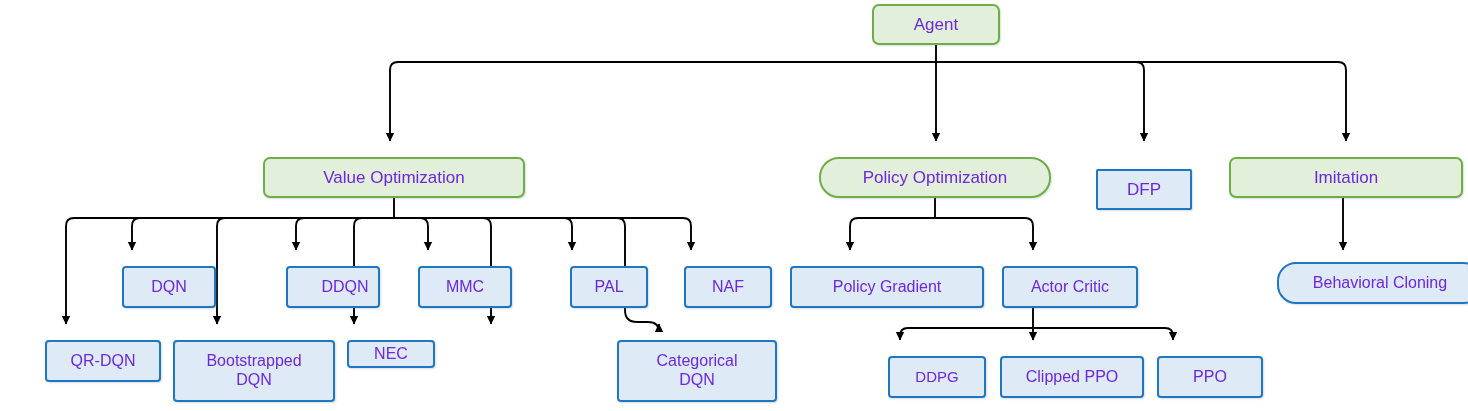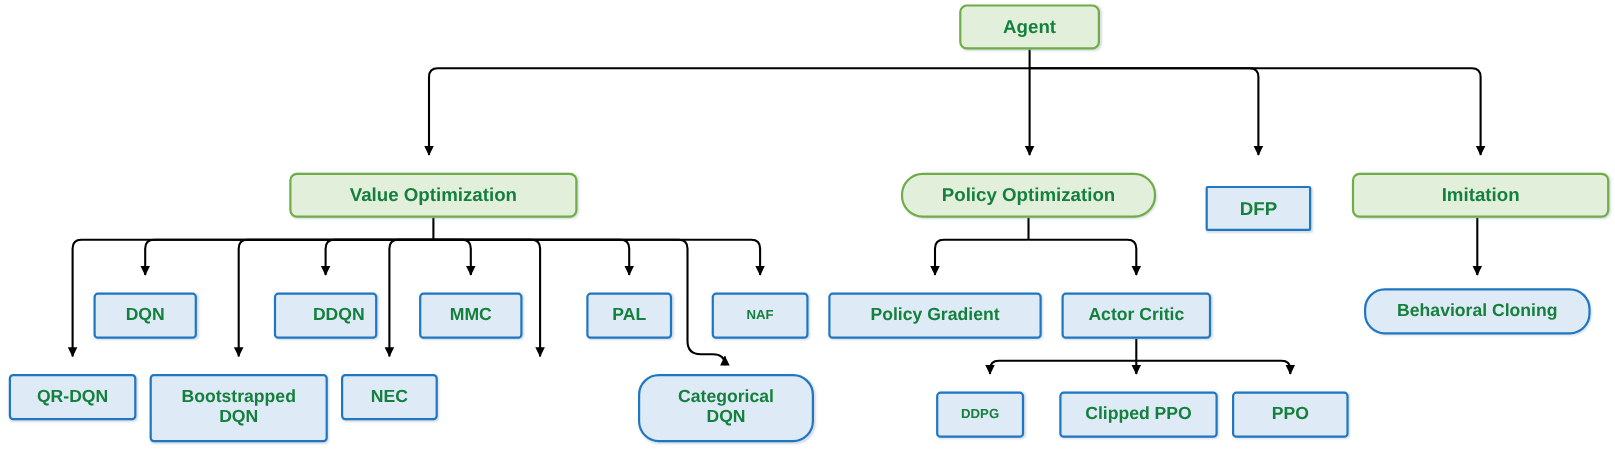--- a/index.html
+++ b/index.html
@@ -23,42 +23,43 @@
     width: 1468px;
     height: 411px;
     pointer-events: none;
   }
   .node {
     position: absolute;
     display: flex;
     align-items: center;
     justify-content: flex-end;
     text-align: center;
-    font-weight: bold;
-    color: #15803d;
+    font-weight: normal;
+    color: #6d28d9;
     line-height: 1.16;
     z-index: 3;
   }
   .node .lbl {
     display: block;
     width: 100%;
     padding: 0 4px;
     white-space: pre-line;
   }
   .n-green {
     background: #e2efda;
     border: 2px solid #70ad47;
     border-radius: 7px;
     box-shadow: 1px 1px 2px rgba(120,140,160,0.30);
   }
   .n-blue {
     background: #deeaf6;
     border: 2px solid #2077c1;
     border-radius: 4px;
     box-shadow: 1px 1px 2px rgba(120,140,160,0.30);
+    margin-left: 37px;
   }
   .n-blue-sq {
     background: #deeaf6;
     border: 2px solid #2077c1;
     border-radius: 2px;
     box-shadow: 1px 1px 2px rgba(120,140,160,0.30);
   }
 </style>
 </head>
 <body>
@@ -155,52 +156,52 @@
   </div>
 
   <div class="node n-blue" style="left: 381px; top: 266px; width: 94px; height: 42px; font-size: 16px;">
     <span class="lbl">MMC</span>
   </div>
 
   <div class="node n-blue" style="left: 533px; top: 266px; width: 78px; height: 42px; font-size: 16px;">
     <span class="lbl">PAL</span>
   </div>
 
-  <div class="node n-blue" style="left: 647px; top: 266px; width: 88px; height: 42px; font-size: 12px;">
+  <div class="node n-blue" style="left: 647px; top: 266px; width: 88px; height: 42px; font-size: 16px;">
     <span class="lbl">NAF</span>
   </div>
 
   <div class="node n-blue" style="left: 8px; top: 340px; width: 116px; height: 42px; font-size: 16px;">
     <span class="lbl">QR-DQN</span>
   </div>
 
   <div class="node n-blue" style="left: 136px; top: 340px; width: 162px; height: 62px; font-size: 16px;">
     <span class="lbl">Bootstrapped
 DQN</span>
   </div>
 
-  <div class="node n-blue" style="left: 310px; top: 340px; width: 88px; height: 42px; font-size: 16px;">
+  <div class="node n-blue" style="left: 310px; top: 340px; width: 88px; height: 28px; font-size: 16px;">
     <span class="lbl">NEC</span>
   </div>
 
 
-  <div class="node n-blue" style="left: 580px; top: 340px; width: 160px; height: 62px; font-size: 16px; border-radius: 19px;">
+  <div class="node n-blue" style="left: 580px; top: 340px; width: 160px; height: 62px; font-size: 16px;">
     <span class="lbl">Categorical
 DQN</span>
   </div>
 
   <div class="node n-blue" style="left: 753px; top: 266px; width: 194px; height: 42px; font-size: 16px;">
     <span class="lbl">Policy Gradient</span>
   </div>
 
   <div class="node n-blue" style="left: 965px; top: 266px; width: 136px; height: 42px; font-size: 16px;">
     <span class="lbl">Actor Critic</span>
   </div>
 
-  <div class="node n-blue" style="left: 851px; top: 356px; width: 80px; height: 42px; font-size: 12px;">
+  <div class="node n-blue" style="left: 851px; top: 356px; width: 98px; height: 42px; font-size: 15px;">
     <span class="lbl">DDPG</span>
   </div>
 
   <div class="node n-blue" style="left: 963px; top: 356px; width: 144px; height: 42px; font-size: 16px;">
     <span class="lbl">Clipped PPO</span>
   </div>
 
   <div class="node n-blue" style="left: 1120px; top: 356px; width: 106px; height: 42px; font-size: 16px;">
     <span class="lbl">PPO</span>
   </div>

